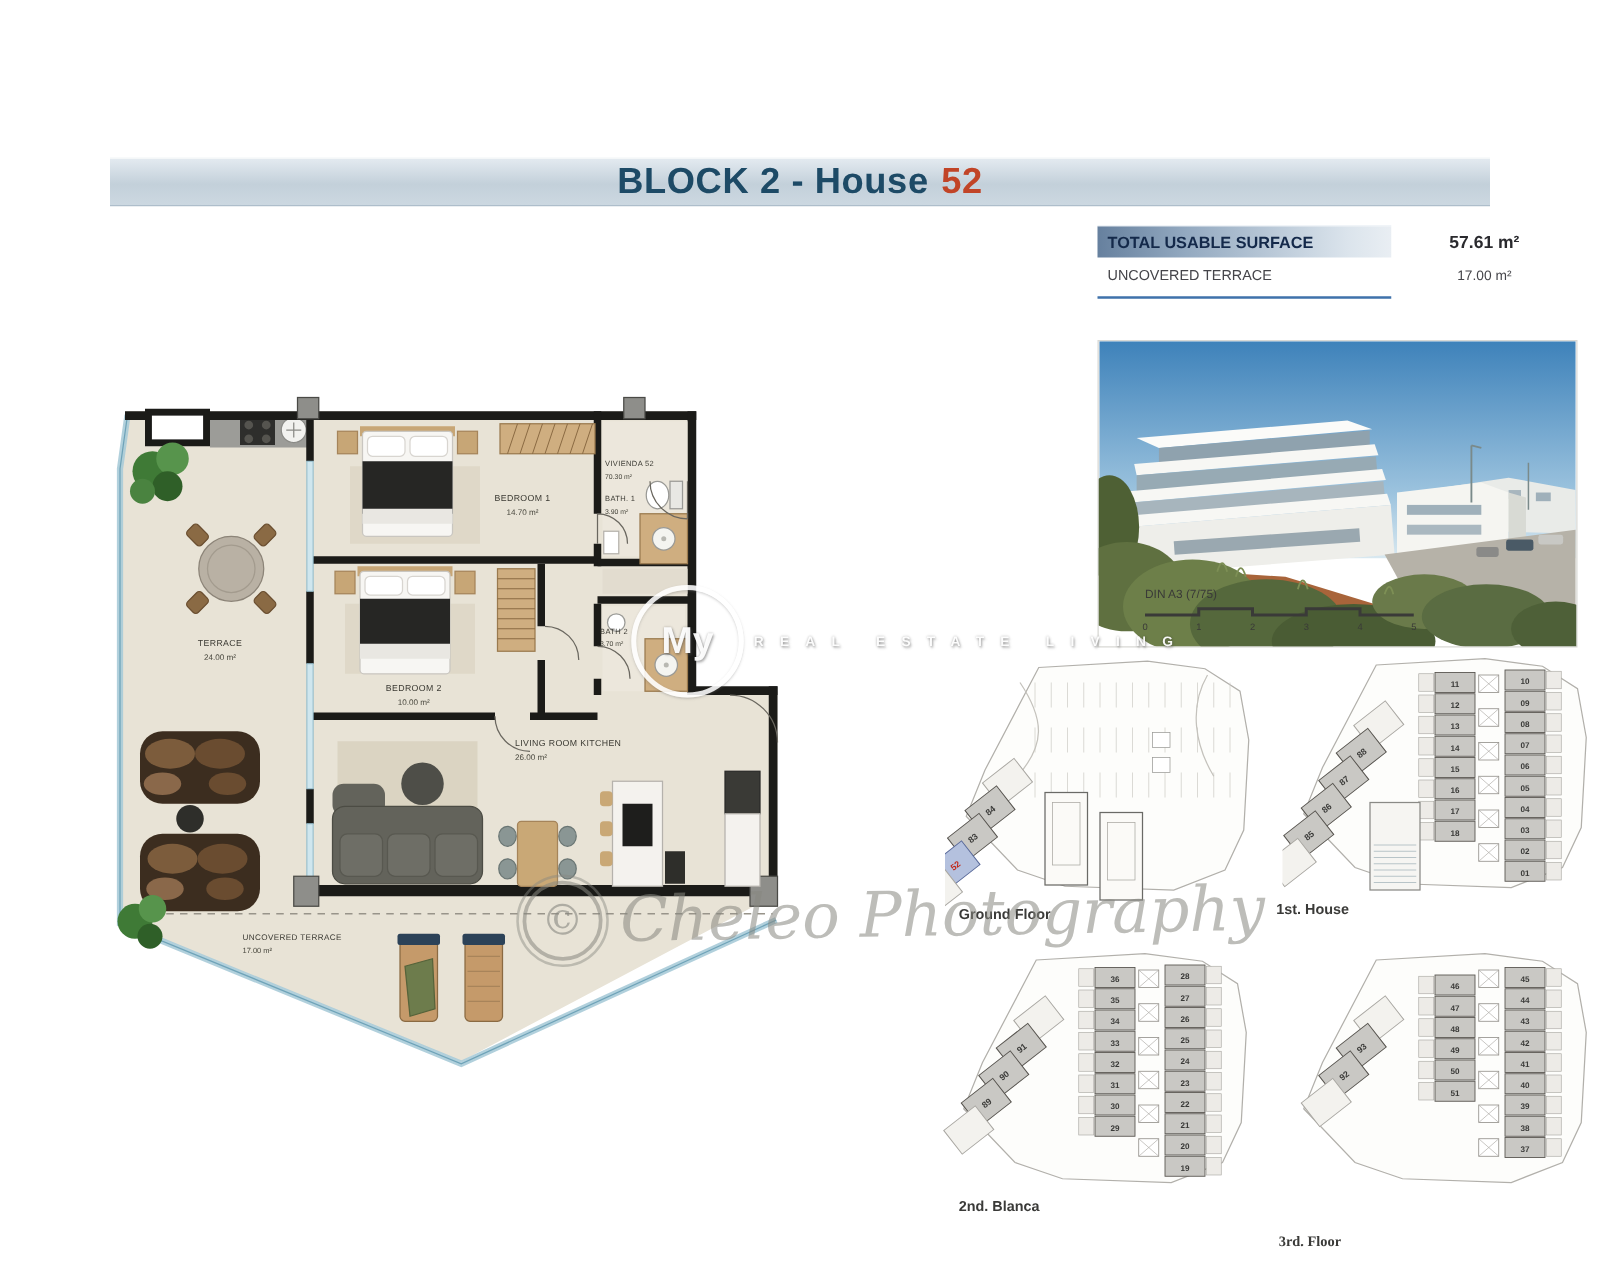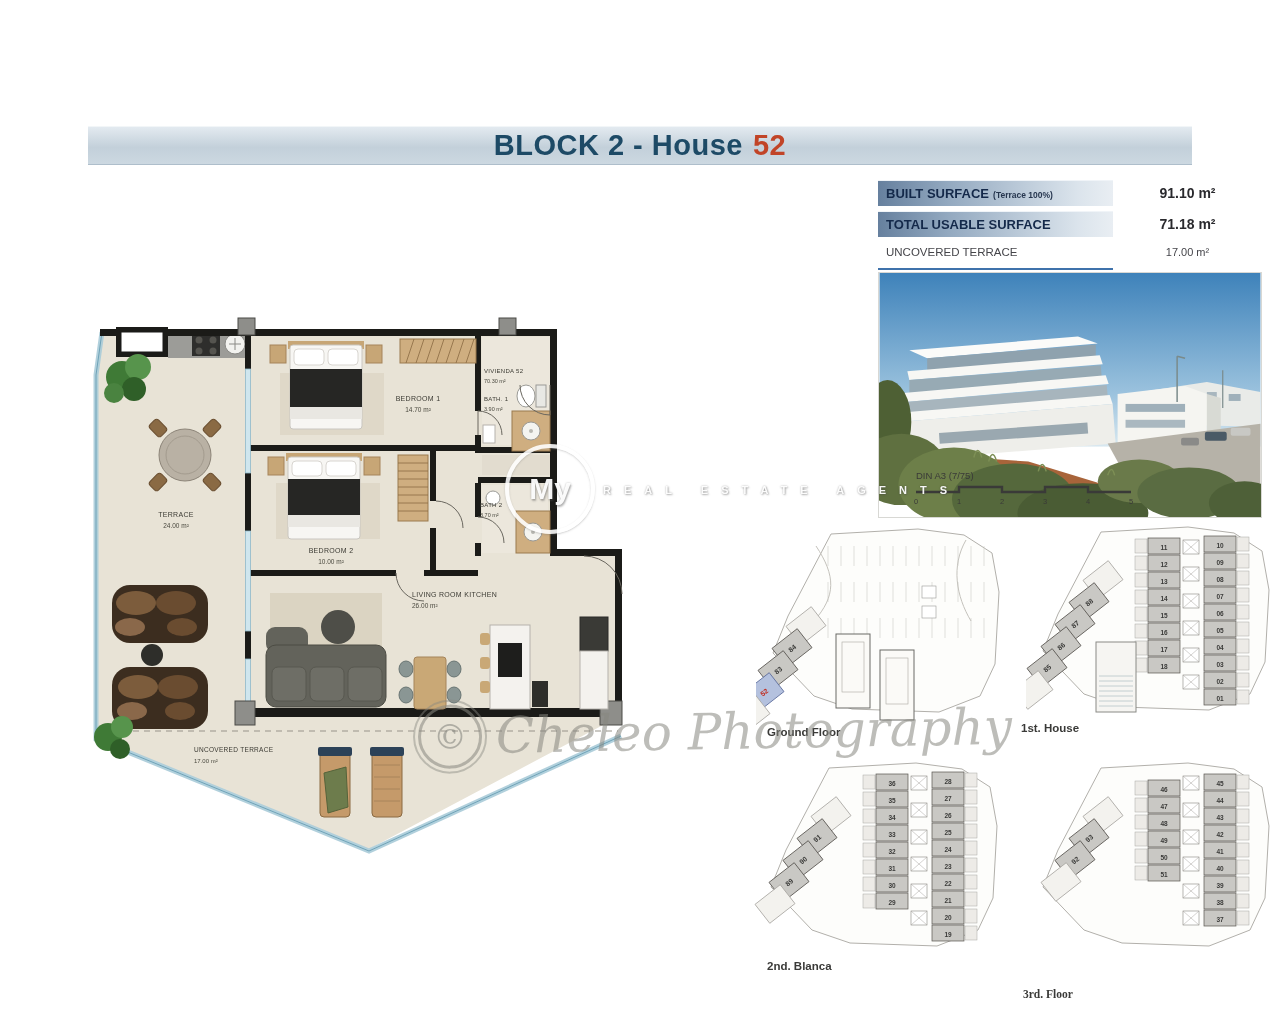--- a/index.html
+++ b/index.html
@@ -30,21 +30,21 @@
   
   .scale-wrap{position:absolute;left:908px;top:470px;width:240px;}
   .scale-label{font-size:9.5px;color:#3a3a38;margin-left:8px;margin-bottom:2px;}
   
   .main-plan{position:absolute;left:88px;top:315px;width:580px;height:560px;}
   .svg-txt{font-family:"Liberation Sans",sans-serif;}
   
   .mini-floor{position:absolute;width:250px;height:235px;}
   .floor-caption{position:absolute;font-size:11.5px;font-weight:bold;color:#3a3a38;white-space:nowrap;padding-left:11px;}
   
-  .wm-brand{position:absolute;left:505px;top:444px;display:flex;align-items:center;z-index:50;pointer-events:none;}
+  .wm-brand{position:absolute;left:505px;top:468px;display:flex;align-items:center;z-index:50;pointer-events:none;}
   .wm-circle{width:82px;height:82px;border:4px solid rgba(255,255,255,.88);border-radius:50%;
     display:flex;align-items:center;justify-content:center;flex:0 0 auto;
     box-shadow:0 1px 2px rgba(110,110,110,.35), inset 0 1px 2px rgba(110,110,110,.3);}
   .wm-main{font-size:36px;font-weight:bold;color:rgba(255,255,255,.95);
     text-shadow:0 0 2px rgba(0,0,0,.28),1px 2px 2px rgba(90,90,90,.4);}
   .wm-circle .wm-main{font-size:30px;}
   .wm-right{margin-left:8px;}
   .wm-sub{font-size:11px;font-weight:bold;letter-spacing:13px;color:rgba(255,255,255,.95);
     text-shadow:0 0 2px rgba(0,0,0,.3),1px 1px 2px rgba(90,90,90,.4);margin-top:2px;}
   .wm-credit{position:absolute;left:418px;top:700px;display:flex;align-items:center;z-index:50;
@@ -62,30 +62,23 @@
 
   <div class="title-bar">
     <div class="title-text">
       <span>BLOCK 2 - House</span><span class="title-num">52</span>
     </div>
   </div>
 
   <div class="surface-table" id="surface-table">
       <div class="surf-row">
         <div class="surf-bar">
-          <span class="surf-label">BUILT SURFACE</span>
-          <span class="surf-sub">(Terrace 100%)</span>
-        </div>
-        <div class="surf-val">91.10 m²</div>
-      </div>
-      <div class="surf-row">
-        <div class="surf-bar">
           <span class="surf-label">TOTAL USABLE SURFACE</span>
         </div>
-        <div class="surf-val">71.18 m²</div>
+        <div class="surf-val">57.61 m²</div>
       </div>
       <div class="surf-row">
         <div class="surf-plain"><span class="surf-label">UNCOVERED TERRACE</span></div>
         <div class="surf-val plain">17.00 m²</div>
       </div>
       <div class="surf-divider"></div>
     </div>
 
   <div class="photo-frame">
     <svg width="382" height="244" viewBox="0 0 384 246">
@@ -714,21 +707,21 @@
             <rect x="-16" y="-12" width="32" height="24" fill="#f3f2ee" stroke="#a9a7a2" stroke-width="0.8"></rect>
           </g>
         </svg><div class="floor-caption" style="left: -14px; top: 228px; font-family: Liberation Serif, serif;">3rd. Floor</div></div>
     </div>
 
   <div class="wm-brand">
     <span class="wm-circle">
       <span class="wm-main">My</span>
     </span>
     <span class="wm-right">
-      <div class="wm-sub">REAL ESTATE AGENTS</div>
+      <div class="wm-sub">REAL ESTATE LIVING</div>
     </span>
   </div>
 
   <div class="wm-credit">
     <span class="wm-copy">©</span>
     <span class="wm-script">Cheleo Photography</span>
   </div>
 
 </div>
 

